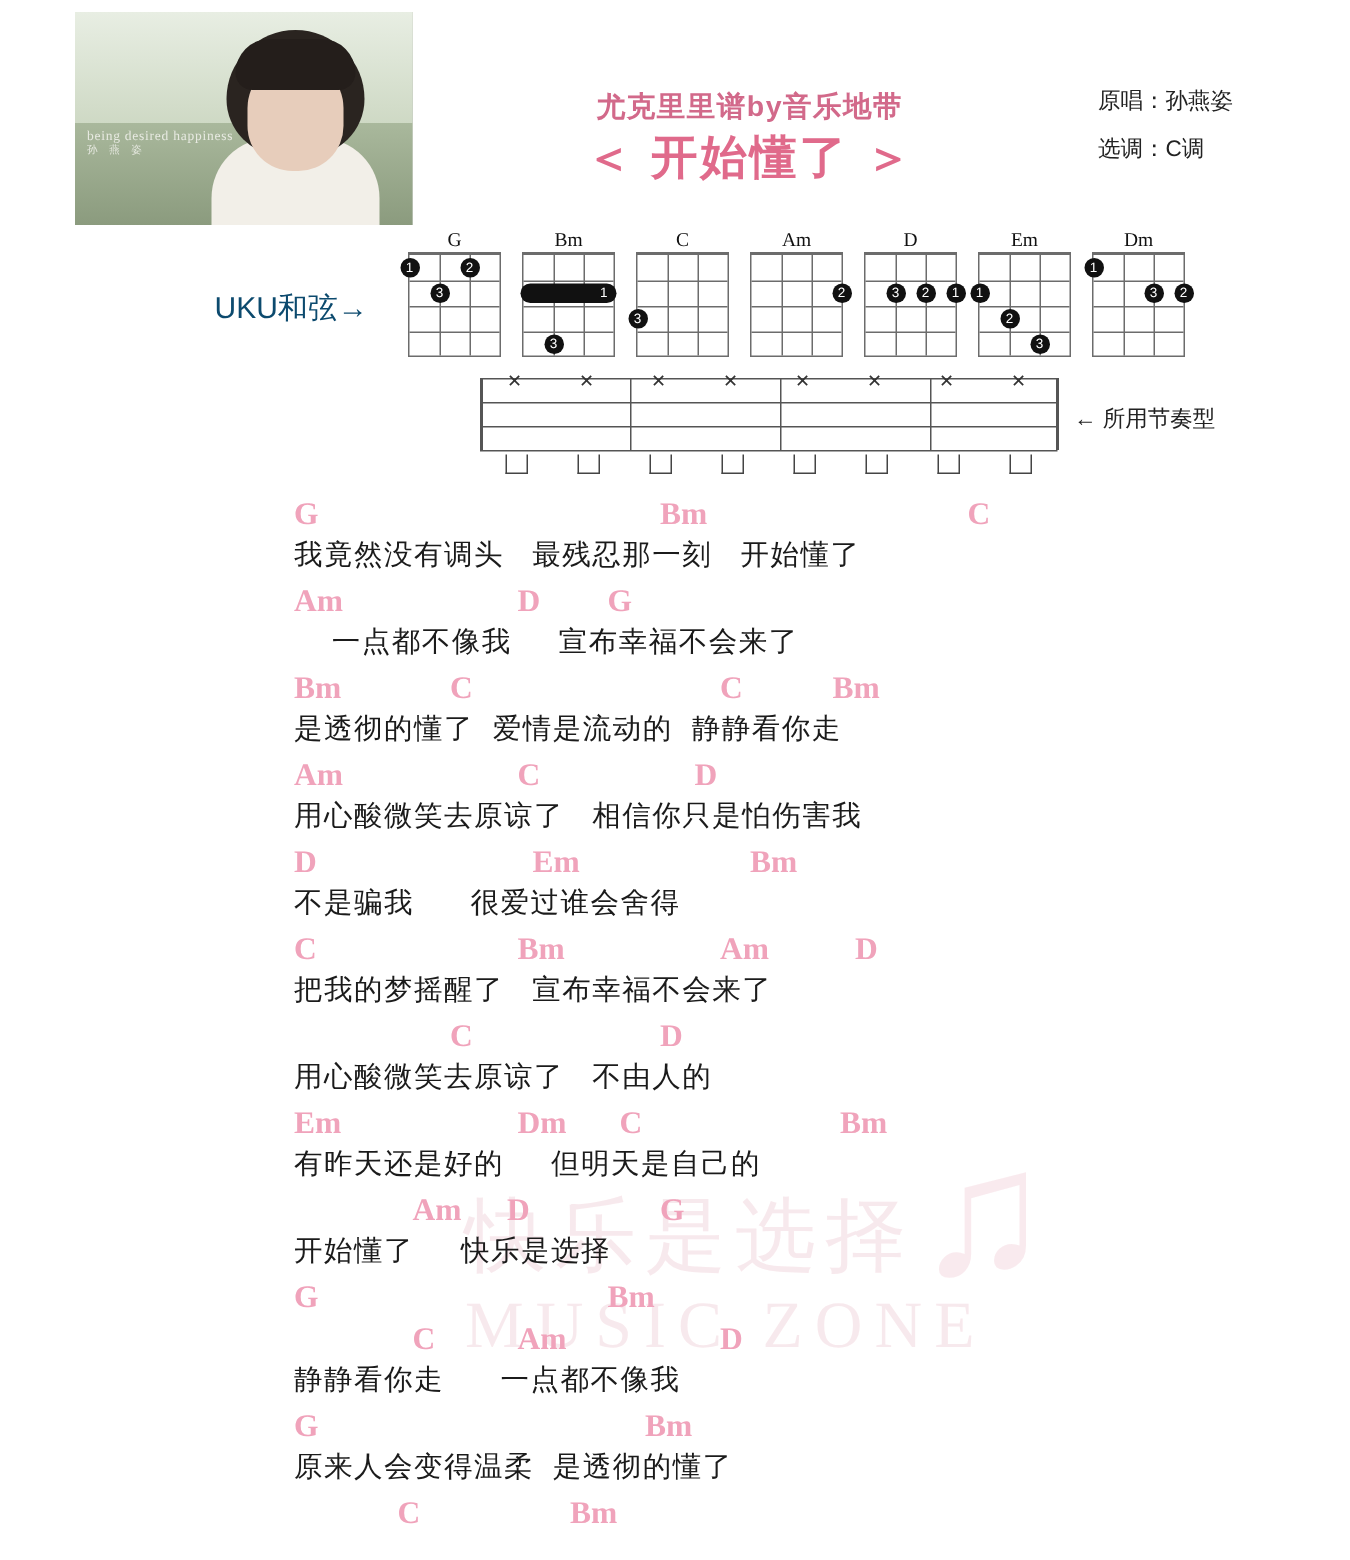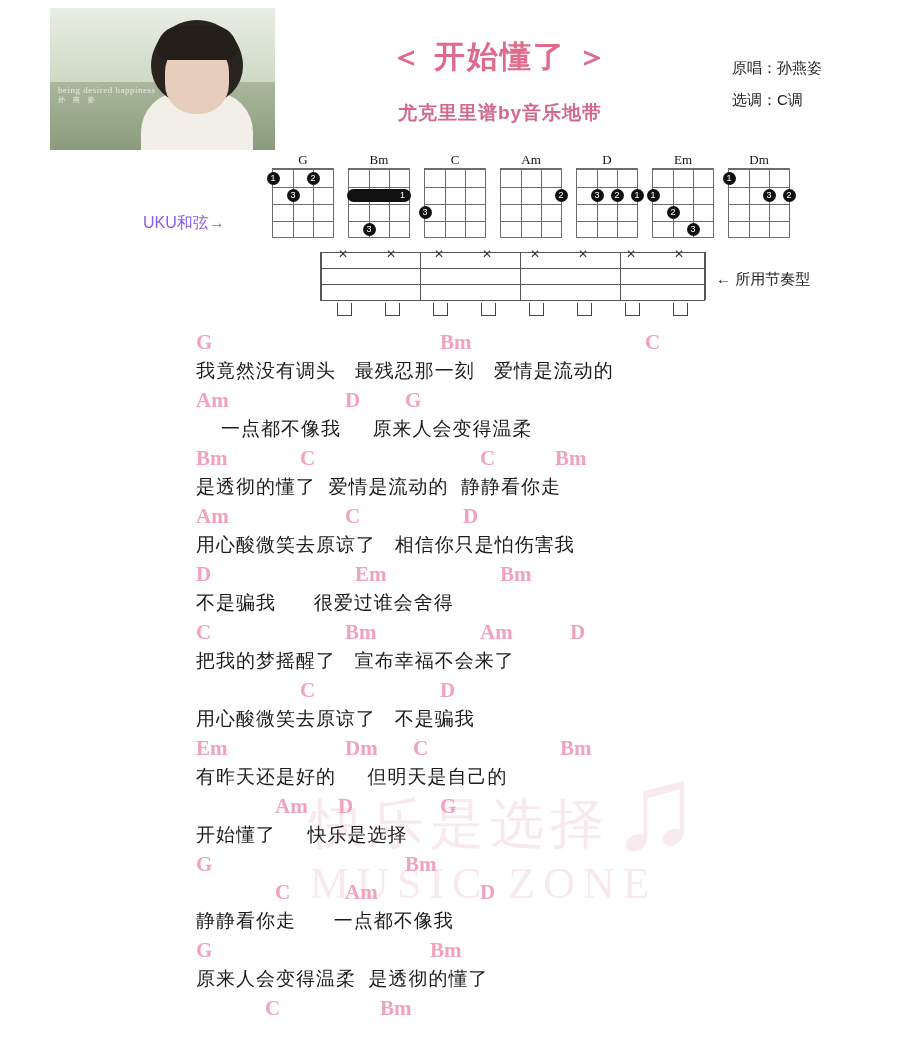--- a/index.html
+++ b/index.html
@@ -121,23 +121,22 @@
     line-height: 32px;
     color: #222;
     text-align: left;
   }
 
   
   #uku-label {
     position: absolute;
     left: 143px;
     top: 192px;
-    font-size: 16px;
-    color: #8b5cf6;
-    margin-top: 21px;
+    font-size: 20px;
+    color: #0c4a6e;
   }
   #chord-row {
     position: absolute;
     left: 272px;
     top: 152px;
     display: flex;
     gap: 14px;
   }
   .chord {
     width: 62px;
@@ -326,22 +325,22 @@
     <div class="face"></div>
     <div class="fringe"></div>
   </div>
   <div class="caption">
     <div>being desired happiness</div>
     <div class="cn">孙 燕 姿</div>
   </div>
 </div>
 
 <div id="title-block">
+  <div id="subtitle">尤克里里谱by音乐地带</div>
   <div id="song-title">＜ 开始懂了 ＞</div>
-  <div id="subtitle">尤克里里谱by音乐地带</div>
 </div>
 
 <div id="meta-block">
   <div>原唱：孙燕姿</div>
   <div>选调：C调</div>
 </div>
 
 <div id="uku-label">UKU和弦→</div>
 <div id="chord-row">
     <div class="chord">
@@ -469,29 +468,29 @@
   <div class="wm-en">MUSIC ZONE</div>
 </div>
 
 <div id="lyrics">
     <div class="lyric-block">
       <div class="chordline">
         <span style="left: 196px;">G</span>
         <span style="left: 440px;">Bm</span>
         <span style="left: 645px;">C</span>
       </div>
-      <div class="textline">我竟然没有调头   最残忍那一刻   爱情是流动的</div>
+      <div class="textline">我竟然没有调头   最残忍那一刻   开始懂了</div>
     </div>
     <div class="lyric-block">
       <div class="chordline">
         <span style="left: 196px;">Am</span>
         <span style="left: 345px;">D</span>
         <span style="left: 405px;">G</span>
       </div>
-      <div class="textline">    一点都不像我     原来人会变得温柔</div>
+      <div class="textline">    一点都不像我     宣布幸福不会来了</div>
     </div>
     <div class="lyric-block">
       <div class="chordline">
         <span style="left: 196px;">Bm</span>
         <span style="left: 300px;">C</span>
         <span style="left: 480px;">C</span>
         <span style="left: 555px;">Bm</span>
       </div>
       <div class="textline">是透彻的懂了  爱情是流动的  静静看你走</div>
     </div>
@@ -518,21 +517,21 @@
         <span style="left: 480px;">Am</span>
         <span style="left: 570px;">D</span>
       </div>
       <div class="textline">把我的梦摇醒了   宣布幸福不会来了</div>
     </div>
     <div class="lyric-block">
       <div class="chordline">
         <span style="left: 300px;">C</span>
         <span style="left: 440px;">D</span>
       </div>
-      <div class="textline">用心酸微笑去原谅了   不是骗我</div>
+      <div class="textline">用心酸微笑去原谅了   不由人的</div>
     </div>
     <div class="lyric-block">
       <div class="chordline">
         <span style="left: 196px;">Em</span>
         <span style="left: 345px;">Dm</span>
         <span style="left: 413px;">C</span>
         <span style="left: 560px;">Bm</span>
       </div>
       <div class="textline">有昨天还是好的     但明天是自己的</div>
     </div>

